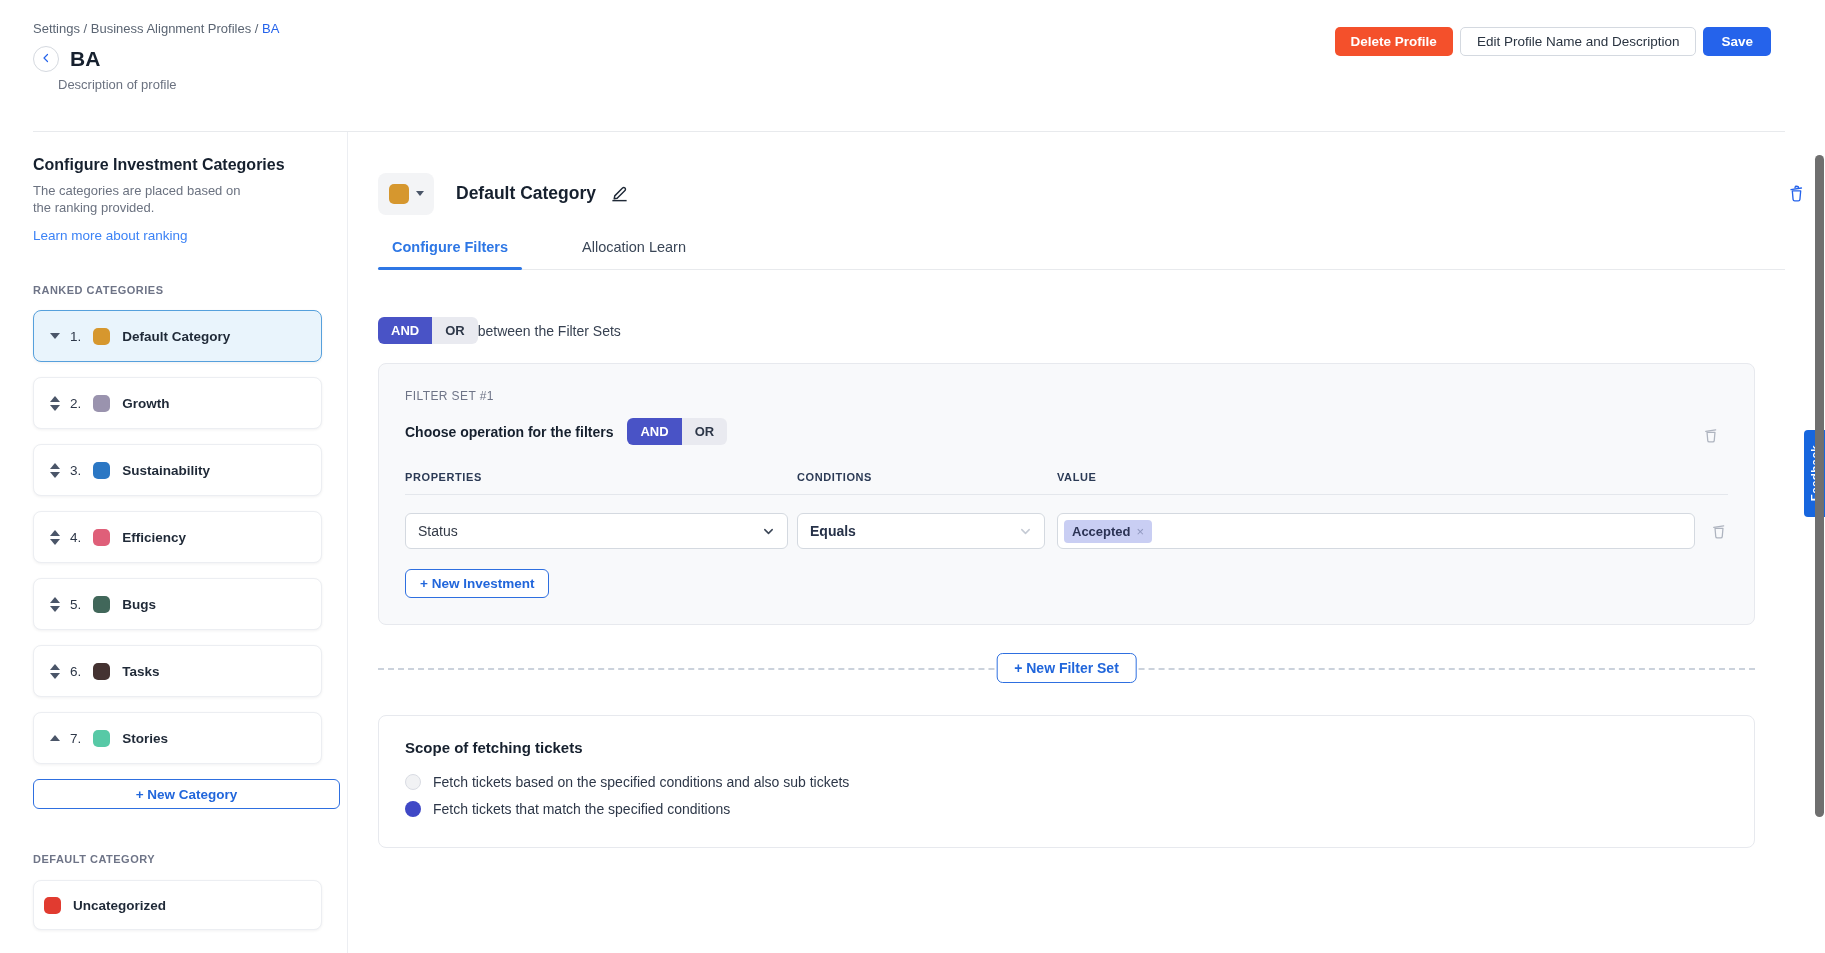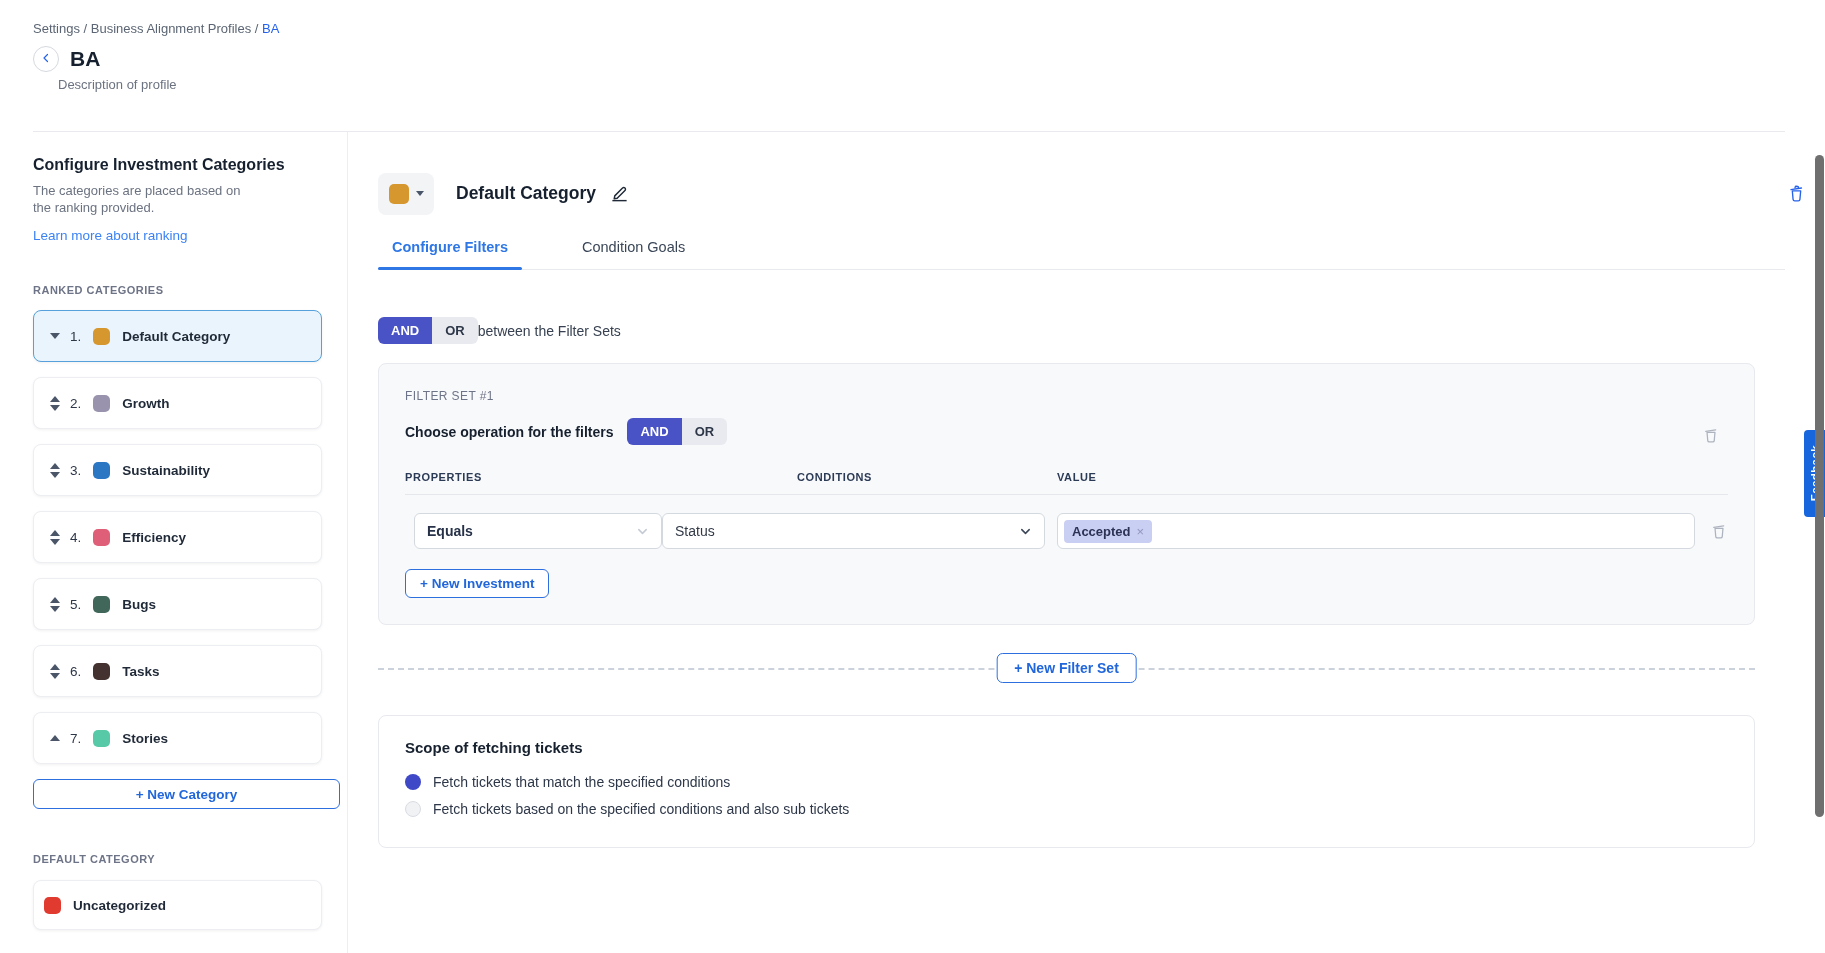--- a/index.html
+++ b/index.html
@@ -122,20 +122,25 @@
       <div class="back-btn">
         <span class="icon">
           <svg width="12" height="12" viewBox="0 0 24 24">
               <path d="M15 5 L8 12 L15 19" stroke="#2563EB" stroke-width="2.4" fill="none" stroke-linecap="round" stroke-linejoin="round"></path>
             </svg>
         </span>
       </div>
       <div class="page-title">BA</div>
     </div>
     <div class="page-desc">Description of profile</div>
+    <div class="header-actions">
+      <button class="btn btn-delete">Delete Profile</button>
+      <button class="btn btn-edit">Edit Profile Name and Description</button>
+      <button class="btn btn-save">Save</button>
+    </div>
   </div>
 
   <div class="content">
 
     <div class="sidebar">
       <div class="sidebar-title">Configure Investment Categories</div>
       <div class="sidebar-sub">The categories are placed based on the ranking provided.</div>
       <a class="sidebar-link">Learn more about ranking</a>
       <div class="caps-label">RANKED CATEGORIES</div>
 
@@ -239,21 +244,21 @@
           <svg width="19" height="19" viewBox="0 0 20 20">
               <path d="M5.6 7.2 L6.4 16.2 a1.7 1.7 0 0 0 1.7 1.55 h3.8 a1.7 1.7 0 0 0 1.7 -1.55 L14.4 7.2 Z" fill="none" stroke="#2563EB" stroke-width="1.4" stroke-linejoin="round"></path>
               <path d="M4.2 5.9 L15.2 4.2" stroke="#2563EB" stroke-width="1.4" stroke-linecap="round"></path>
               <path d="M8.3 4.6 l0.3 -1.4 a1 1 0 0 1 1 -0.8 l1.6 0.2 a1 1 0 0 1 0.85 1.1 l-0.1 0.7" fill="none" stroke="#2563EB" stroke-width="1.4"></path>
             </svg>
         </span>
       </div>
 
       <div class="tabs">
         <div class="tab active">Configure Filters</div>
-        <div class="tab">Condition Goals</div>
+        <div class="tab">Allocation Learn</div>
       </div>
 
       <div class="op-section">
         <div class="andor-row">
           <div class="andor">
             <span class="seg on">AND</span>
             <span class="seg off">OR</span>
           </div>
           <span class="andor-caption">between the Filter Sets</span>
         </div>
@@ -276,36 +281,36 @@
         </div>
 
         <div class="col-headers">
           <span class="colh-prop">PROPERTIES</span>
           <span class="colh-cond">CONDITIONS</span>
           <span class="colh-val">VALUE</span>
         </div>
         <div class="col-divider"></div>
 
         <div class="cond-row">
+          <div class="select select-prop">
+            <span>Status</span>
+            <span class="chev">
+              <svg width="13" height="13" viewBox="0 0 14 14">
+                  <path d="M3 5 l4 4 4 -4" fill="none" stroke="#3A4556" stroke-width="1.6" stroke-linecap="round" stroke-linejoin="round"></path>
+                </svg>
+            </span>
+          </div>
           <div class="select select-cond">
             <span>Equals</span>
             <span class="chev">
               <svg width="13" height="13" viewBox="0 0 14 14">
                   <path d="M3 5 l4 4 4 -4" fill="none" stroke="#C4CAD4" stroke-width="1.6" stroke-linecap="round" stroke-linejoin="round"></path>
                 </svg>
             </span>
           </div>
-          <div class="select select-prop">
-            <span>Status</span>
-            <span class="chev">
-              <svg width="13" height="13" viewBox="0 0 14 14">
-                  <path d="M3 5 l4 4 4 -4" fill="none" stroke="#3A4556" stroke-width="1.6" stroke-linecap="round" stroke-linejoin="round"></path>
-                </svg>
-            </span>
-          </div>
           <div class="value-box">
             <span class="chip">
               <span>Accepted</span>
               <span class="x">×</span>
             </span>
           </div>
           <span class="row-trash">
             <svg width="18" height="18" viewBox="0 0 20 20">
                 <path d="M5.6 7.2 L6.4 16.2 a1.7 1.7 0 0 0 1.7 1.55 h3.8 a1.7 1.7 0 0 0 1.7 -1.55 L14.4 7.2 Z" fill="none" stroke="#AEB4BF" stroke-width="1.4" stroke-linejoin="round"></path>
                 <path d="M4.2 5.9 L15.2 4.2" stroke="#AEB4BF" stroke-width="1.4" stroke-linecap="round"></path>
@@ -318,26 +323,26 @@
 
       <div class="new-fs-row">
         <div class="dash"></div>
         <button class="btn-new-fs">+ New Filter Set</button>
       </div>
 
       <div class="scope-card">
         <div class="section-heading">Scope of fetching tickets</div>
         <div class="scope-options">
           <div class="radio-row">
+            <span class="radio unsel"></span>
+            <span class="radio-label">Fetch tickets based on the specified conditions and also sub tickets</span>
+          </div>
+          <div class="radio-row">
             <span class="radio sel"></span>
             <span class="radio-label">Fetch tickets that match the specified conditions</span>
-          </div>
-          <div class="radio-row">
-            <span class="radio unsel"></span>
-            <span class="radio-label">Fetch tickets based on the specified conditions and also sub tickets</span>
           </div>
         </div>
       </div>
 
     </div>
   </div>
 
   <div class="feedback-tab">
     <span>Feedback</span>
   </div>

